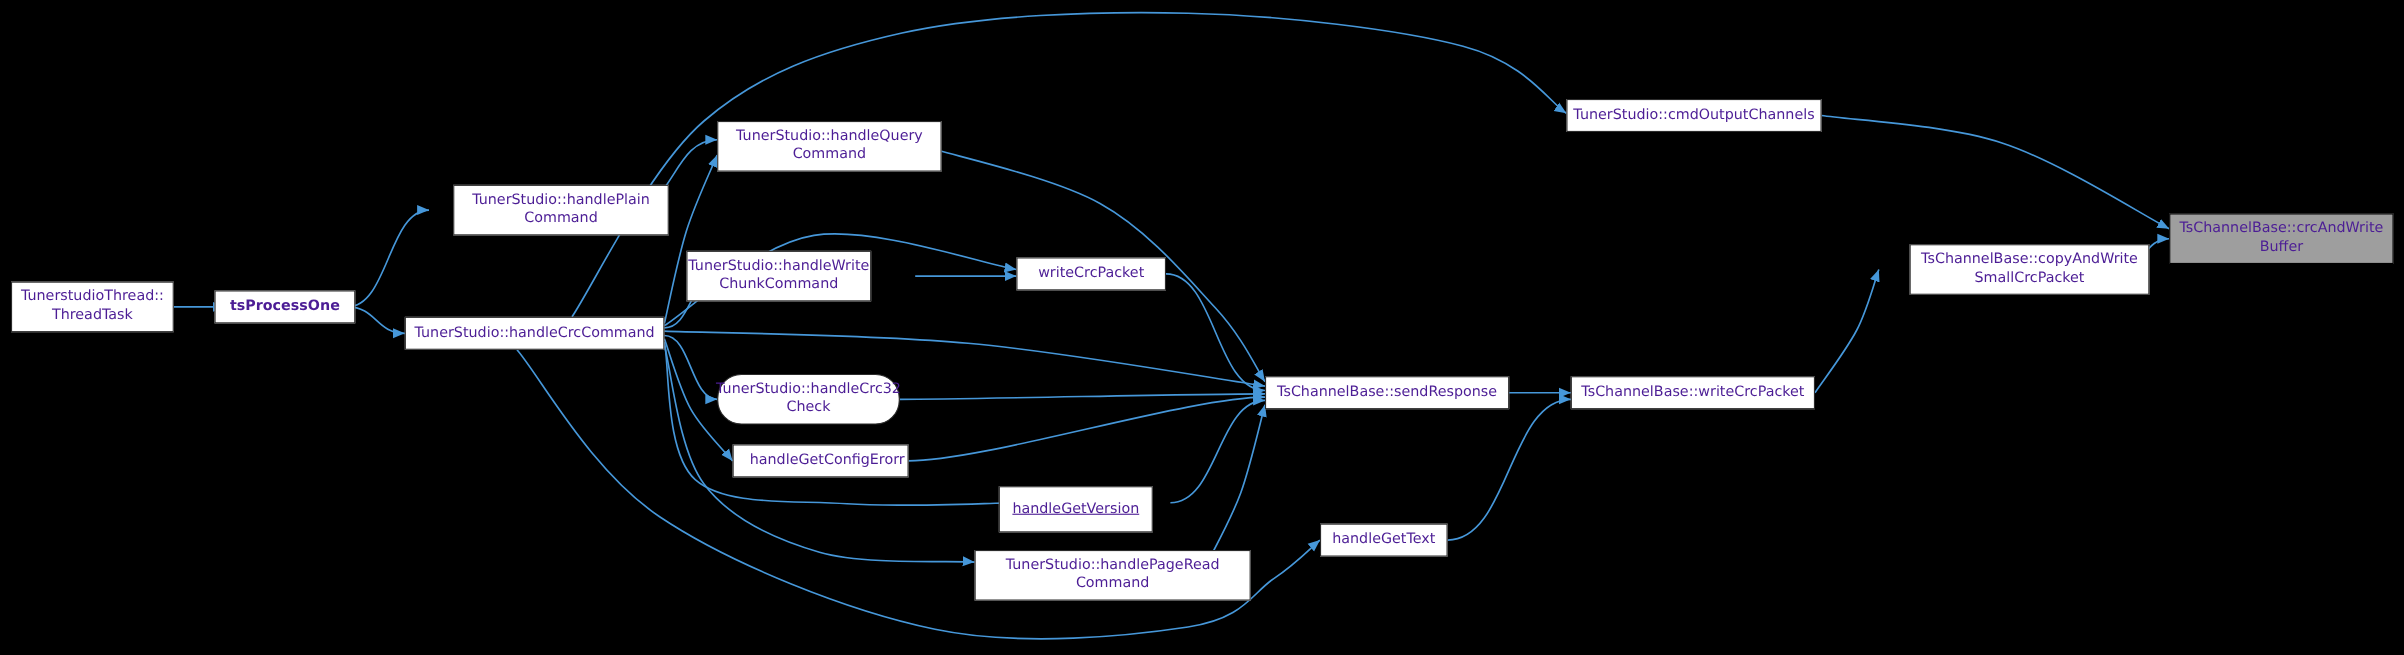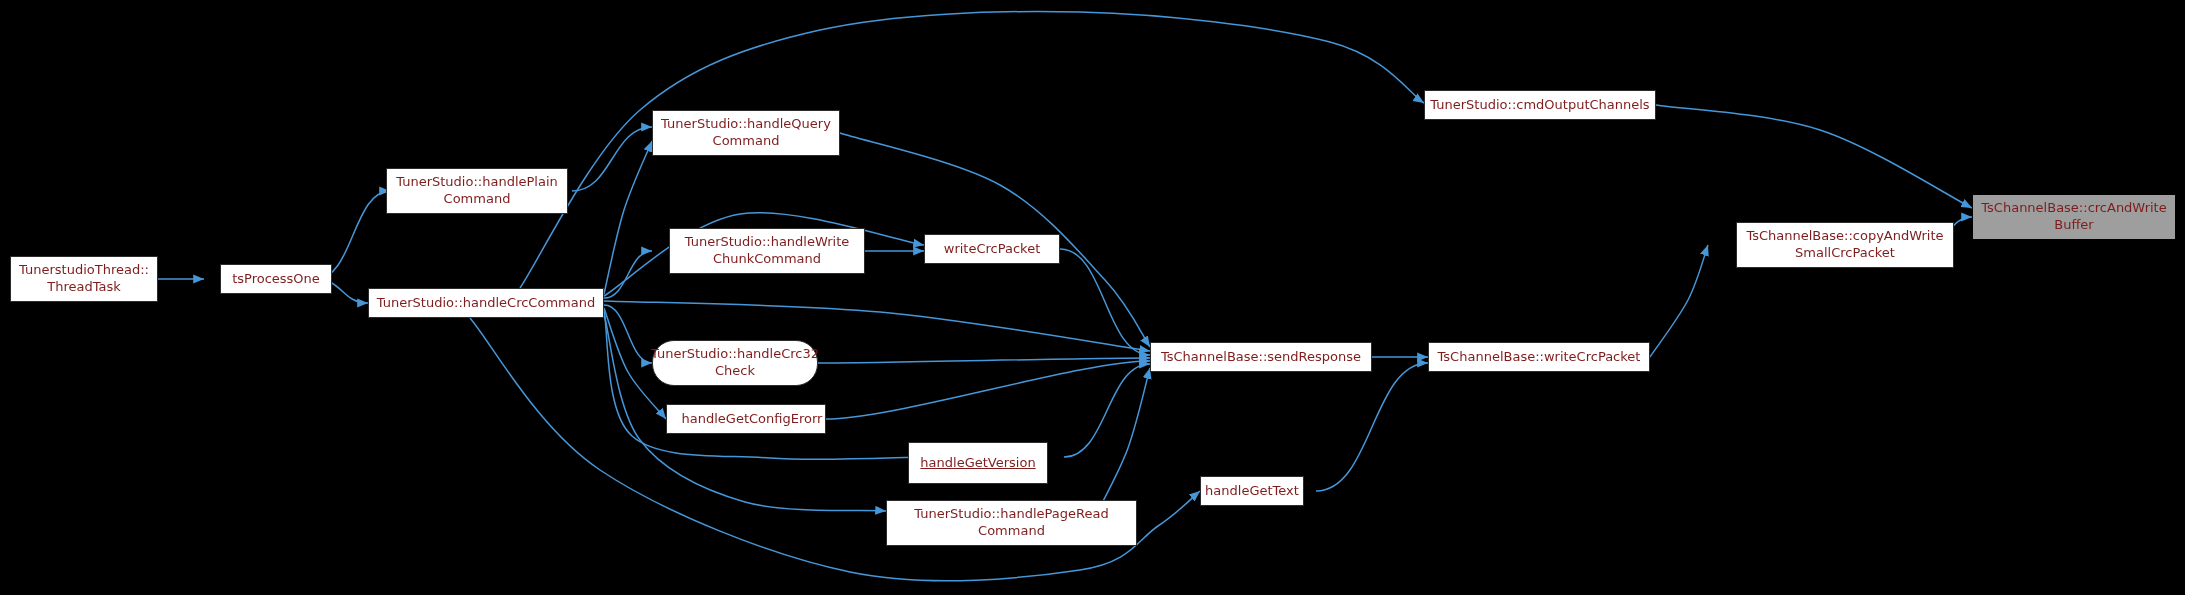--- a/index.html
+++ b/index.html
@@ -21,21 +21,21 @@
   .node {
     position: absolute;
     box-sizing: border-box;
     display: flex;
     align-items: center;
     justify-content: center;
     text-align: center;
     font-family: "DejaVu Sans", "Liberation Sans", sans-serif;
     font-size: 13px;
     line-height: 1.3;
-    color: #7f1d1d;
+    color: #4c1d95;
     background: #ffffff;
     border: 1px solid #2b2b2b;
     white-space: pre-line;
     cursor: pointer;
     padding: 1px 4px;
   }
   .node.highlight {
     background: #9e9e9e;
     border-color: #000000;
     cursor: default;
@@ -74,36 +74,36 @@
       <path d="M 1098 511 C 1103.0 500.5, 1119.3 471.8, 1128 448 C 1136.7 424.2, 1146.3 381.3, 1150 368" fill="none" stroke="#4697d9" stroke-width="1.5" marker-end="url(#arrow)"></path>
       <path d="M 1316 491 C 1372 491, 1372 363, 1428 363" fill="none" stroke="#4697d9" stroke-width="1.5" marker-end="url(#arrow)"></path>
       <path d="M 1372 357 C 1400 357, 1400 357, 1428 357" fill="none" stroke="#4697d9" stroke-width="1.5" marker-end="url(#arrow)"></path>
       <path d="M 1650 357 C 1656.3 347.5, 1678.3 318.7, 1688 300 C 1697.7 281.3, 1704.7 254.2, 1708 245" fill="none" stroke="#4697d9" stroke-width="1.5" marker-end="url(#arrow)"></path>
       <path d="M 1926 245 C 1949 245, 1949 217, 1972 217" fill="none" stroke="#4697d9" stroke-width="1.5" marker-end="url(#arrow)"></path>
       <path d="M 1656 105 C 1683.3 109.2, 1767.3 112.8, 1820 130 C 1872.7 147.2, 1946.7 195.0, 1972 208" fill="none" stroke="#4697d9" stroke-width="1.5" marker-end="url(#arrow)"></path>
     </svg>
   <div>
       <div class="node" style="left: 10px; top: 256px; width: 148px; height: 46px;">TunerstudioThread::
 ThreadTask</div>
-      <div class="node" style="left: 220px; top: 264px; width: 112px; height: 30px;">tsProcessOne</div>
-      <div class="node" style="left: 386px; top: 168px; width: 182px; height: 46px;">TunerStudio::handlePlain
+      <div class="node" style="left: 195px; top: 264px; width: 128px; height: 30px; font-weight: bold;">tsProcessOne</div>
+      <div class="node" style="left: 412px; top: 168px; width: 196px; height: 46px;">TunerStudio::handlePlain
 Command</div>
-      <div class="node" style="left: 652px; top: 110px; width: 188px; height: 46px;">TunerStudio::handleQuery
+      <div class="node" style="left: 652px; top: 110px; width: 204px; height: 46px;">TunerStudio::handleQuery
 Command</div>
       <div class="node" style="left: 368px; top: 288px; width: 236px; height: 30px;">TunerStudio::handleCrcCommand</div>
-      <div class="node" style="left: 669px; top: 228px; width: 196px; height: 46px;">TunerStudio::handleWrite
+      <div class="node" style="left: 624px; top: 228px; width: 168px; height: 46px;">TunerStudio::handleWrite
 ChunkCommand</div>
       <div class="node" style="left: 924px; top: 234px; width: 136px; height: 30px;">writeCrcPacket</div>
       <div class="node" style="left: 652px; top: 340px; width: 166px; height: 46px; border-radius: 22px;">TunerStudio::handleCrc32
 Check</div>
       <div class="node" style="left: 666px; top: 404px; width: 160px; height: 30px; padding-left: 16px;">handleGetConfigErorr</div>
       <div class="node" style="left: 908px; top: 442px; width: 140px; height: 42px; text-decoration: underline;">handleGetVersion</div>
       <div class="node" style="left: 886px; top: 500px; width: 251px; height: 46px;">TunerStudio::handlePageRead
 Command</div>
-      <div class="node" style="left: 1200px; top: 476px; width: 104px; height: 30px;">handleGetText</div>
+      <div class="node" style="left: 1200px; top: 476px; width: 116px; height: 30px;">handleGetText</div>
       <div class="node" style="left: 1150px; top: 342px; width: 222px; height: 30px;">TsChannelBase::sendResponse</div>
       <div class="node" style="left: 1428px; top: 342px; width: 222px; height: 30px;">TsChannelBase::writeCrcPacket</div>
       <div class="node" style="left: 1708px; top: 222px; width: 218px; height: 46px; margin-left: 28px;">TsChannelBase::copyAndWrite
 SmallCrcPacket</div>
       <div class="node" style="left: 1424px; top: 90px; width: 232px; height: 30px;">TunerStudio::cmdOutputChannels</div>
       <div class="node highlight" style="left: 1972px; top: 194px; width: 204px; height: 46px;">TsChannelBase::crcAndWrite
 Buffer</div>
     </div>
 </div>
 

